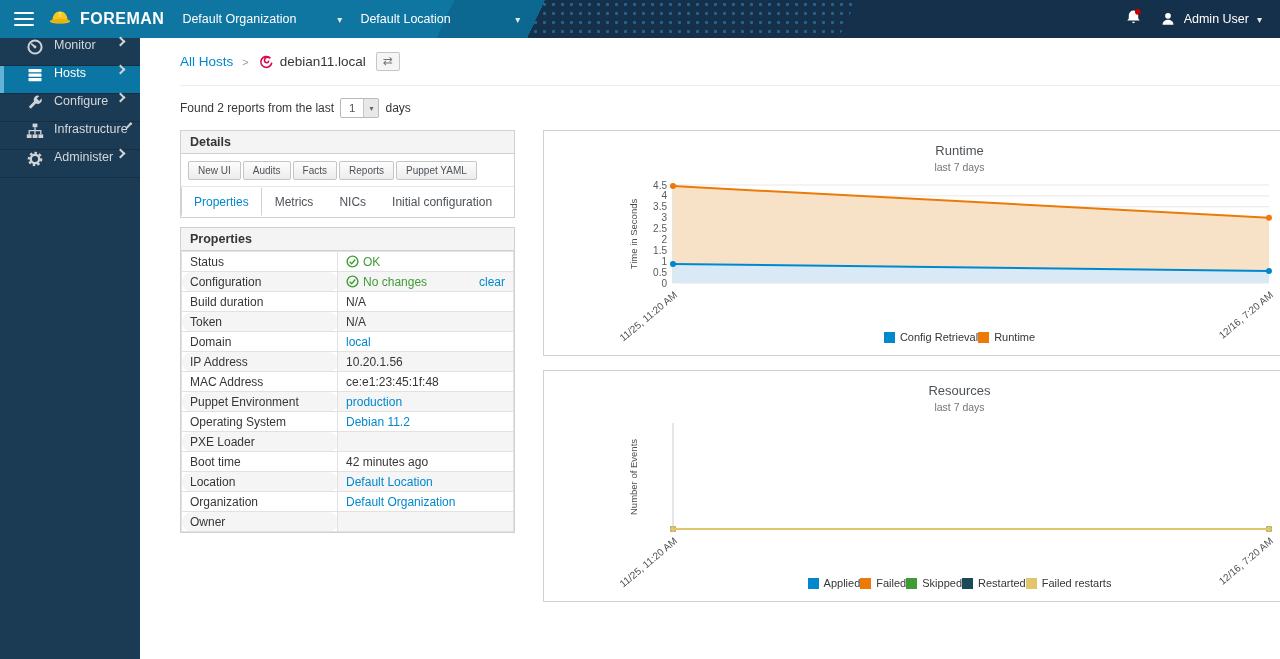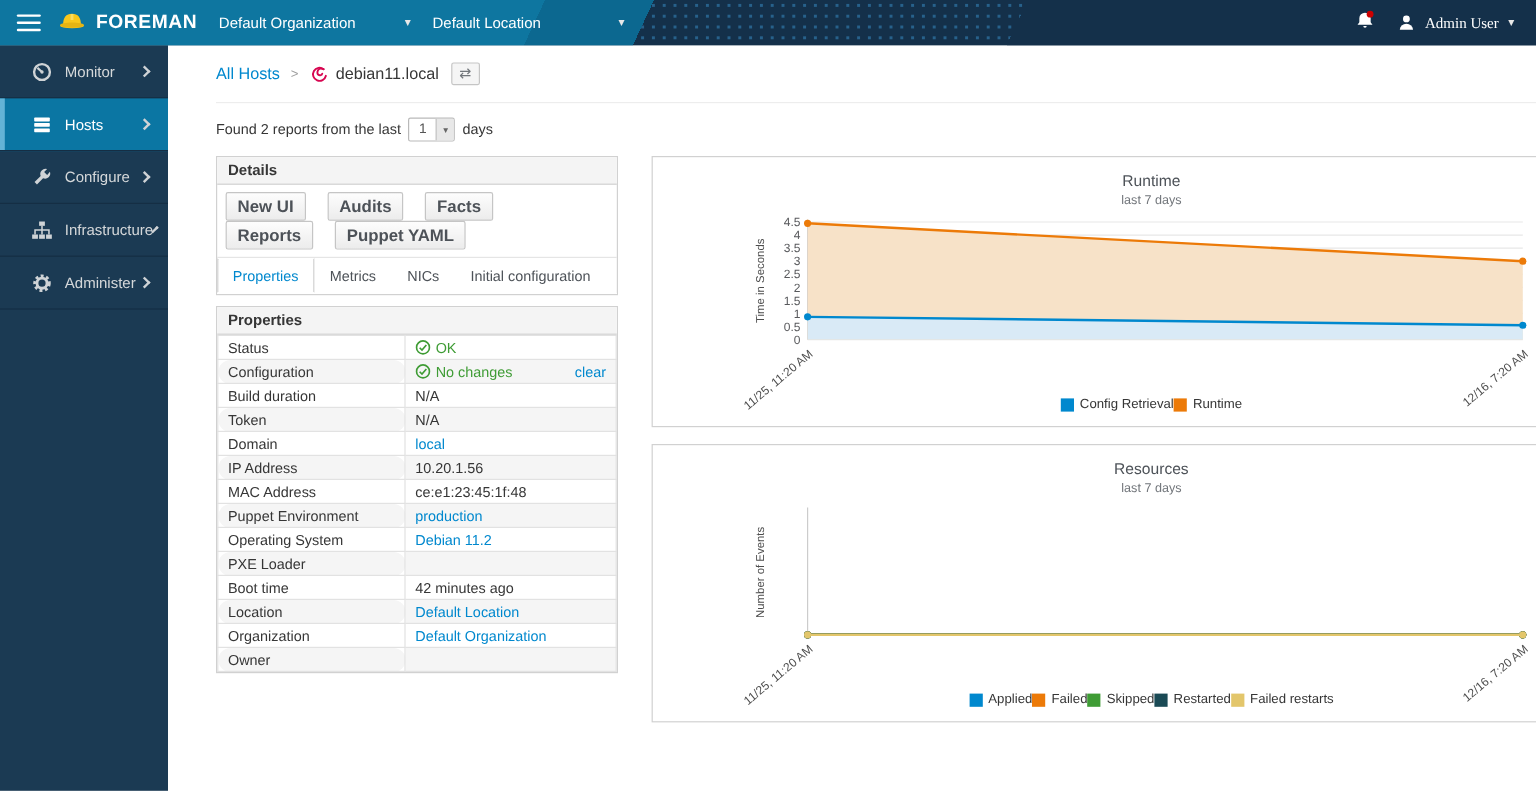--- a/index.html
+++ b/index.html
@@ -17,28 +17,28 @@
       radial-gradient(#27618b 1.4px, transparent 1.5px);
     background-size:auto, auto, 9px 9px;
     color:#fff;
   }
   .hamburger { width:20px; margin:0 0 0 14px; cursor:pointer; }
   .hamburger span { display:block; height:2px; background:#fff; margin:4px 0; border-radius:1px; }
   .brand { display:flex; align-items:center; margin-left:14px; }
   .brand-name { font-weight:bold; font-size:16px; letter-spacing:.5px; margin-left:8px; }
   .ctx-select { display:flex; align-items:center; width:160px; margin-left:18px; font-size:12.5px; cursor:pointer; }
   .ctx-select .caret, .user-menu .caret { margin-left:auto; font-size:10px; color:#e8e8e8; }
-  .navbar-right { margin-left:auto; display:flex; margin-right:18px;font-family:Liberation Serif, serif; }
+  .navbar-right { margin-left:auto; display:flex; margin-right:18px; }
   .bell-wrap { position:relative; margin-right:18px; cursor:pointer; }
   .user-menu { display:flex; align-items:center; font-size:12.5px; cursor:pointer; }
   .user-menu .label { margin:0 8px; }
 
   
   .sidebar { position:absolute; top:38px; left:0; width:140px; height:621px; background:#1b3a53; }
-  .side-item { position:relative; height:44px; display:flex; align-items:center; padding-left:26px;
+  .side-item { position:relative; height:28px; display:flex; padding-left:26px;
     border-bottom:1px solid #152e44; color:#d5d8da; font-size:12.5px; cursor:pointer; }
   .side-item .icon { width:18px; height:18px; color:#cfd3d6; flex:0 0 18px; }
   .side-item .lbl { margin-left:10px; }
   .side-item .chev { margin-left:auto; margin-right:16px; width:7px; height:7px;
     border-top:2px solid #cfd3d6; border-right:2px solid #cfd3d6; transform:rotate(45deg); }
   .side-item.active { background:#0b76a3; color:#fff; font-weight:normal; }
   .side-item.active .icon { color:#fff; }
   .side-item.active::before { content:""; position:absolute; left:0; top:0; bottom:0; width:4px; background:#63b3d6; }
 
   
@@ -66,22 +66,22 @@
     color:#fff; border-radius:2px; }
 
   .columns { display:flex; align-items:flex-start; }
 
   
   .details-col { width:335px; flex:0 0 335px; }
   .panel { border:1px solid #d1d1d1; background:#fff; }
   .panel-heading { background:#f4f4f4; border-bottom:1px solid #d1d1d1; padding:4px 9px;
     font-size:12.5px; font-weight:bold; color:#363636; }
   .detail-buttons { padding:6px 7px; border-bottom:1px solid #e5e5e5; }
-  .btn-sm { font-size:14px; font-weight:bold; color:#4d5258; padding:3px 9px; border:1px solid #c5c5c5;
-    background:linear-gradient(#fdfdfd,#ececec); border-radius:2px; margin-right:18px; cursor:pointer; font-family:inherit; }
+  .btn-sm { font-size:10px; font-weight:normal; color:#4d5258; padding:3px 9px; border:1px solid #c5c5c5;
+    background:linear-gradient(#fdfdfd,#ececec); border-radius:2px; margin-right:2px; cursor:pointer; font-family:inherit; }
   .tabs { display:flex; padding:0 0 0 0; border-bottom:1px solid #fff; }
   .tab { font-size:12px; color:#4d5258; padding:7px 12px 6px; cursor:pointer; border:1px solid transparent; }
   .tab.active { color:#0088ce; background:#fff; border-color:#d1d1d1; border-top-color:transparent; border-bottom-color:#fff; }
   .props-panel { margin-top:9px; }
   table.props { width:100%; border-collapse:collapse; border:1px solid #d1d1d1; }
   table.props td { font-size:12px; padding:2.5px 8px; border:1px solid #e2e2e2; height:18.5px; }
   table.props tr:nth-child(even) { background:#f5f5f5; }
   td.prop-label { width:47%; color:#363636;border-radius:10px; }
   td.prop-value { color:#363636; }
   .ok-icon { vertical-align:-2px; margin-right:4px; }

